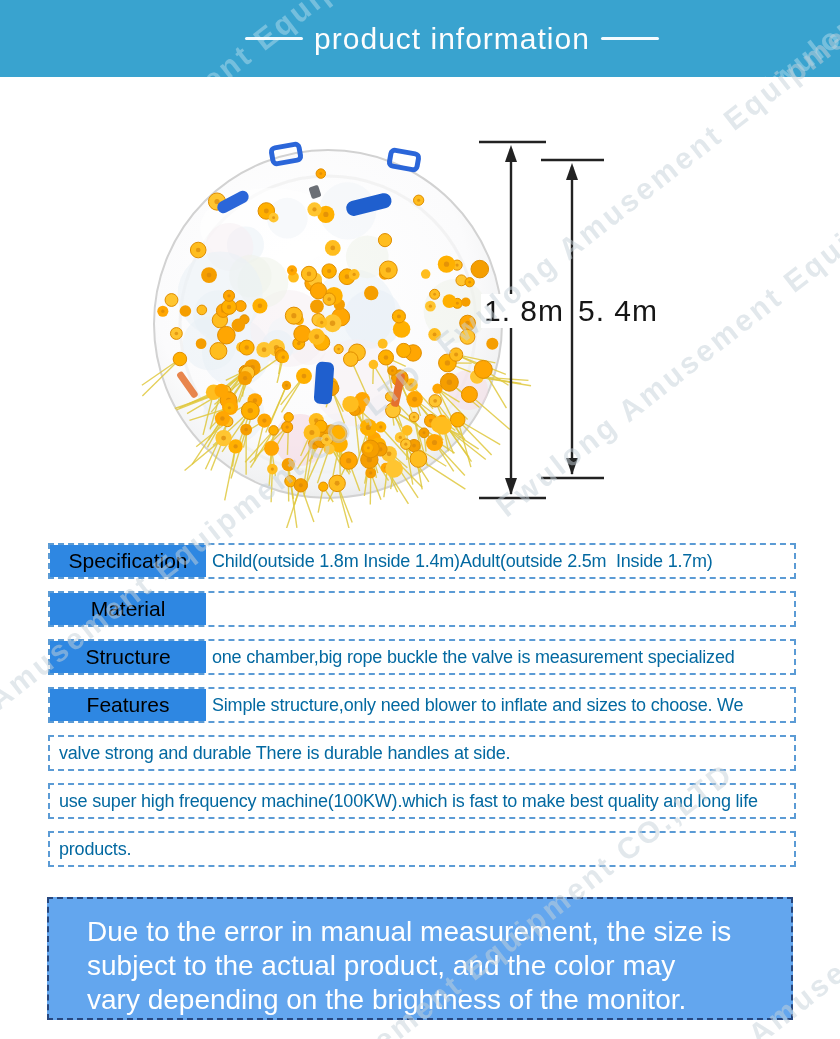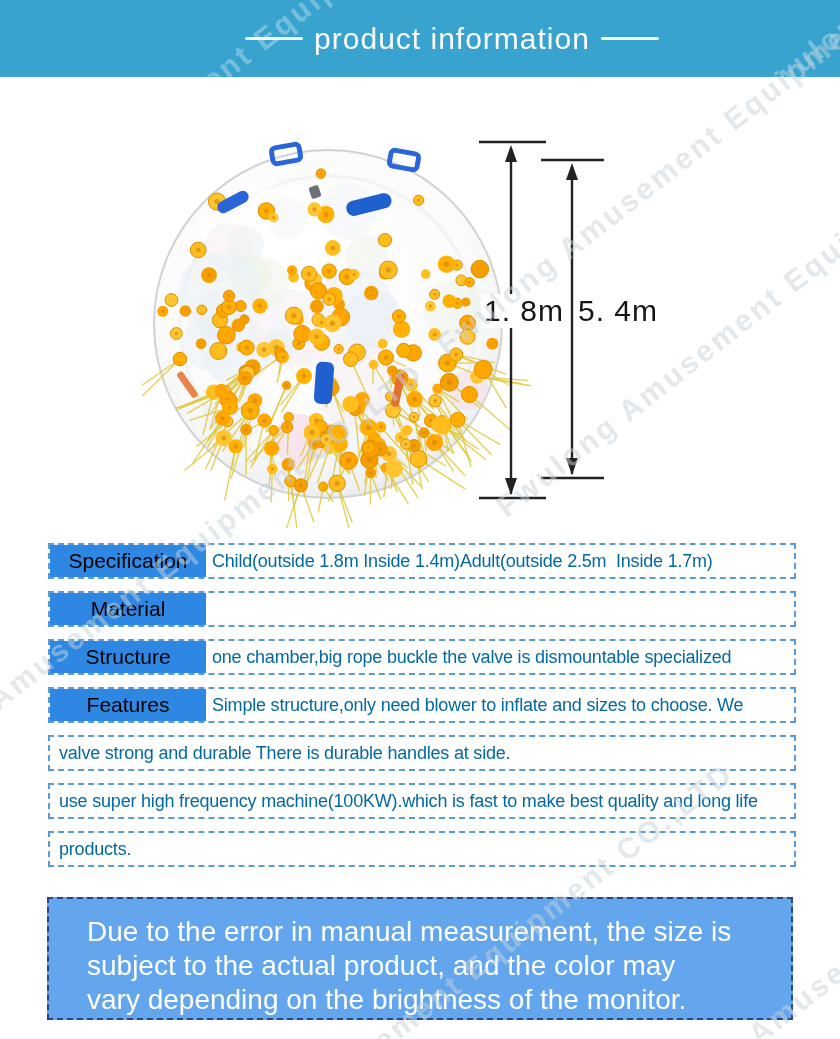--- a/index.html
+++ b/index.html
@@ -604,21 +604,21 @@
       <div class="srow-value">
           <span>Child(outside 1.8m Inside 1.4m)Adult(outside 2.5m  Inside 1.7m)</span>
         </div>
     </div>
     <div class="srow">
       <div class="srow-label">Material</div>
     </div>
     <div class="srow">
       <div class="srow-label">Structure</div>
       <div class="srow-value">
-          <span>one chamber,big rope buckle the valve is dismountable specialized</span>
+          <span>one chamber,big rope buckle the valve is measurement specialized</span>
         </div>
     </div>
     <div class="srow">
       <div class="srow-label">Features</div>
       <div class="srow-value">
           <span>Simple structure,only need blower to inflate and sizes to choose. We</span>
         </div>
     </div>
     <div class="srow cont">
       <div class="srow-value">

